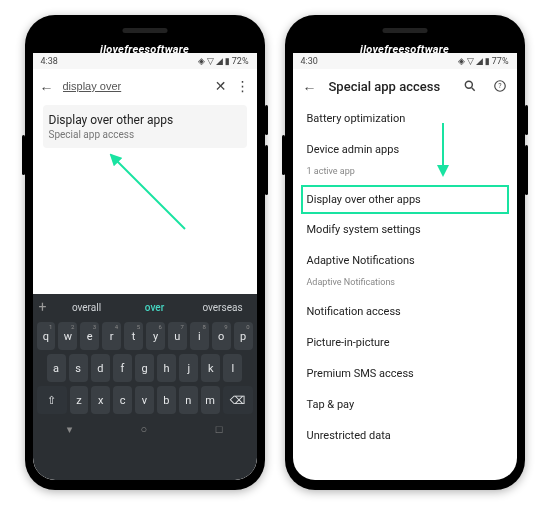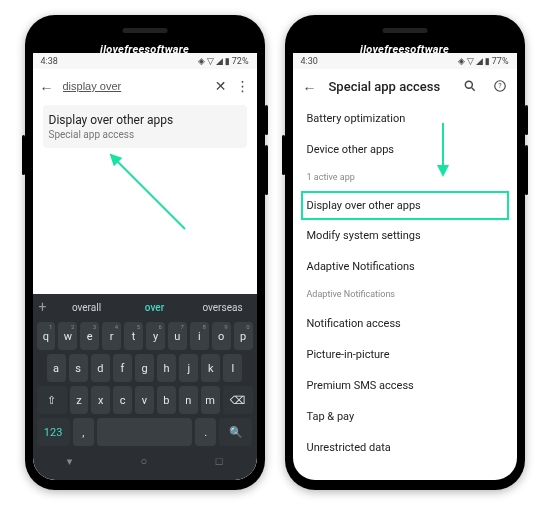--- a/index.html
+++ b/index.html
@@ -111,21 +111,21 @@
   .key sup { position:absolute; top:1px; right:3px; font-size:6px; color:#888; }
   .krow.r2 { padding-left:14px; padding-right:14px; }
   .key.wide { flex:1.4; background:#2f3439; }
   .key.space { flex:4; }
   .key.accent { color:#46d7c3; }
   .nav { display:flex; height:26px; align-items:center; justify-content:space-around; color:#888; font-size:11px; }
   
   .list { padding: 0 14px; }
   .item { padding: 9px 0; }
   .item .i-title { font-size: 11px; color:#222; }
-  .item .i-sub { font-size: 9px; color:#888; margin-top:16px; }
+  .item .i-sub { font-size: 9px; color:#888; margin-top:10px; }
   .highlight { border:2px solid #19e3a1; padding:6px 4px; margin-left:-6px; margin-right:-6px; }
   .arrow1 {
     position:absolute; top:46px; left:64px; width:80px; height:80px; pointer-events:none;
   }
   .arrow2 {
     position:absolute; top:18px; left:130px; width:40px; height:60px; pointer-events:none;
   }
   svg { overflow:visible; }
 </style>
 </head>
@@ -202,27 +202,20 @@
             <div class="key">z</div>
             <div class="key">x</div>
             <div class="key">c</div>
             <div class="key">v</div>
             <div class="key">b</div>
             <div class="key">n</div>
             <div class="key">m</div>
           </div>
         <div class="key wide">⌫</div>
       </div>
-      <div class="krow">
-        <div class="key wide accent">123</div>
-        <div class="key" style="flex:0.9">,</div>
-        <div class="key space"></div>
-        <div class="key" style="flex:0.9">.</div>
-        <div class="key wide accent">🔍</div>
-      </div>
       <div class="nav">
         <span>▾</span>
         <span>○</span>
         <span>□</span>
       </div>
     </div>
   </div>
 </div>
 
 <div class="phone">
@@ -264,21 +257,21 @@
               <path d="M0,0 L6,3 L0,6 Z" fill="#19e3a1"></path>
             </marker>
           </defs>
         <line x1="20" y1="2" x2="20" y2="54" stroke="#19e3a1" stroke-width="2" marker-end="url(#ah2)"></line>
       </svg>
       <div class="list" id="rlist">
           <div class="item">
             <div class="i-title">Battery optimization</div>
           </div>
           <div class="item">
-            <div class="i-title">Device other apps</div>
+            <div class="i-title">Device admin apps</div>
             <div class="i-sub">1 active app</div>
           </div>
           <div class="item highlight">
             <div class="i-title">Display over other apps</div>
           </div>
           <div class="item">
             <div class="i-title">Modify system settings</div>
           </div>
           <div class="item">
             <div class="i-title">Adaptive Notifications</div>

